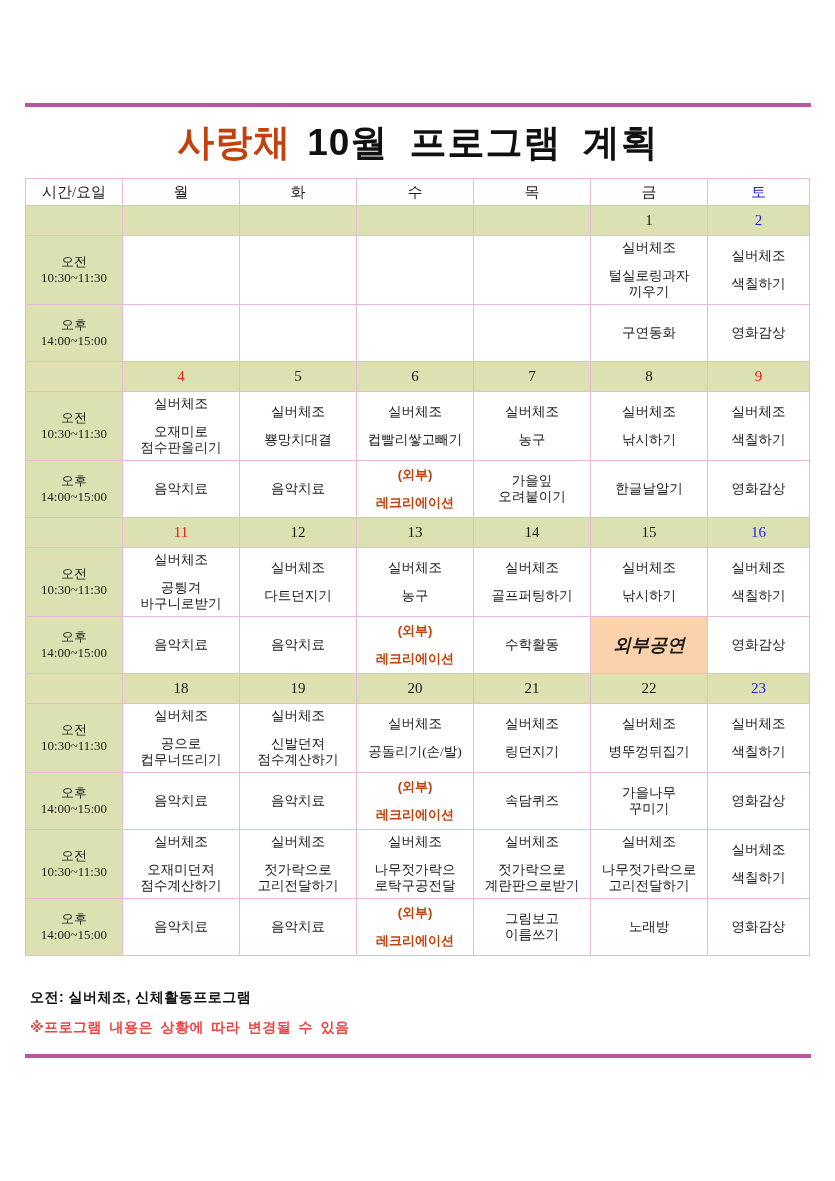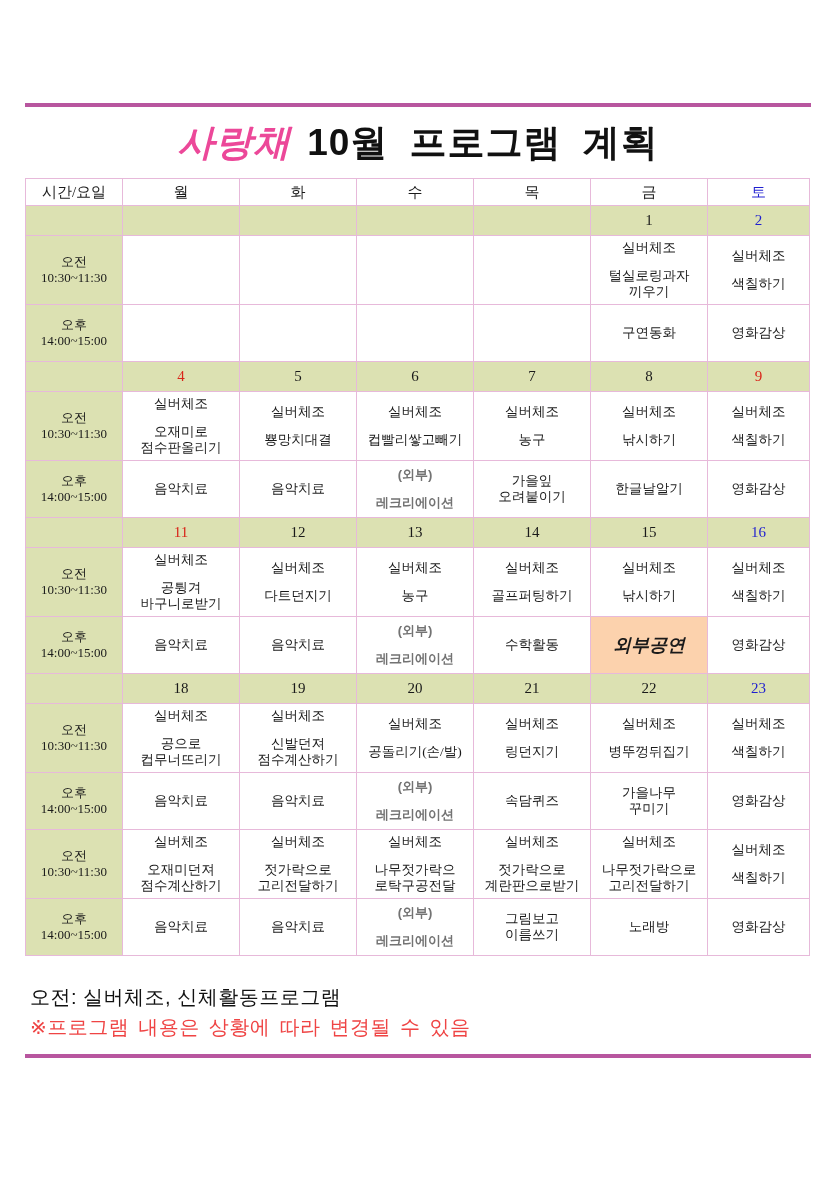--- a/index.html
+++ b/index.html
@@ -23,21 +23,21 @@
     width:786px;
     text-align:center;
     font-family:"Liberation Sans","DejaVu Sans",sans-serif;
     font-weight:800;
     font-size:37px;
     letter-spacing:1px;
     word-spacing:10px;
     color:#111111;
     line-height:52px;
   }
-  .title .t-red{color:#ec4899;margin-right:16px;font-style:italic;}
+  .title .t-red{color:#c2410c;margin-right:16px;}
   table.cal{
     margin:9px 0 0 25px;
     border-collapse:collapse;
     table-layout:fixed;
     width:656px;
   }
   table.cal td{
     border:1px solid #e7b9da;
     text-align:center;
     vertical-align:middle;
@@ -57,27 +57,27 @@
   td.time-cell{
     white-space:pre-line;
     font-size:13px;
     line-height:16px;
   }
   td.prog-cell{font-size:13.5px;}
   .cell-line{white-space:pre-line;line-height:16px;}
   .cell-line + .cell-line{margin-top:12px;}
   .red{color:#d92418;}
   .blue{color:#1f1fd0;}
-  td.rec{color:#737373;font-weight:bold;font-family:"Liberation Sans","DejaVu Sans",sans-serif;font-size:13px;}
+  td.rec{color:#c2410c;font-weight:bold;font-family:"Liberation Sans","DejaVu Sans",sans-serif;font-size:13px;}
   td.hl{background:#fcd2ad;font-weight:bold;font-family:"Liberation Sans","DejaVu Sans",sans-serif;font-size:18px;font-style:italic;}
   .notes{
     margin:26px 0 0 30px;
     font-family:"Liberation Sans","DejaVu Sans",sans-serif;
-    font-weight:normal;
-    font-size:20px;
+    font-weight:bold;
+    font-size:14px;
   }
   .note{margin:0;line-height:30px;color:#111111;letter-spacing:0.5px;}
   .note.red{color:#ef4444;word-spacing:3px;}
 </style>
 </head>
 <body>
 
 <div class="page">
 
   <div class="rule rule-top"></div>

